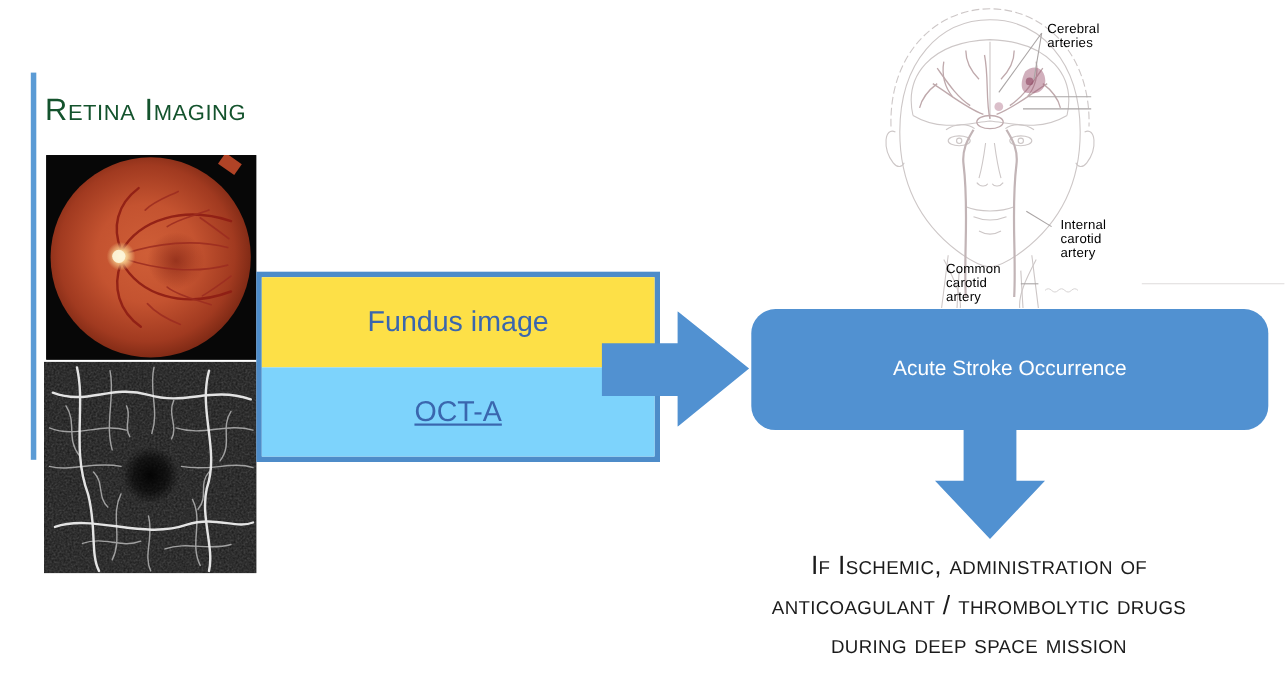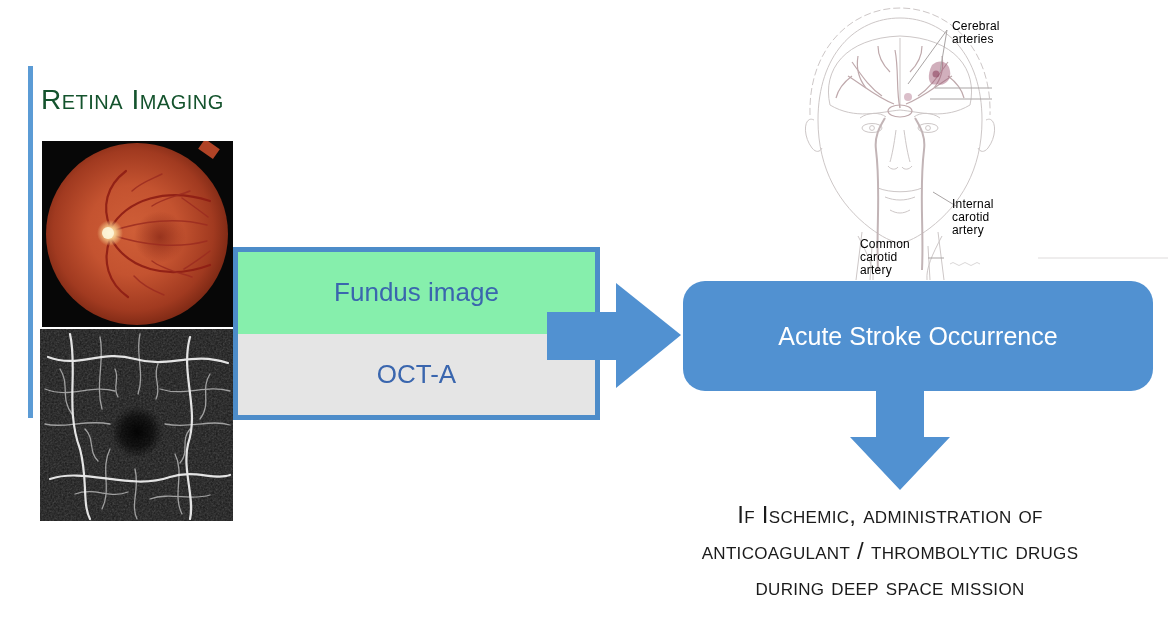--- a/index.html
+++ b/index.html
@@ -4,30 +4,30 @@
 <style>
   html,body{margin:0;padding:0;background:#fff;font-family:"Liberation Sans",sans-serif;}
   #slide{position:relative;width:1168px;height:628px;background:#ffffff;overflow:hidden;}
   .abs{position:absolute;}
   #accent-bar{left:28px;top:66px;width:5px;height:352px;background:#5b9bd5;}
   #section-title{left:41px;top:84px;font-size:28px;font-variant:small-caps;letter-spacing:.5px;color:#14532d;}
   #fundus-photo{left:42px;top:141px;width:191px;height:186px;background:#070707;}
   #octa-scan{left:40px;top:329px;width:193px;height:192px;background:#101010;}
   #label-box{left:233px;top:247px;width:367px;height:173px;border:5px solid #4d8cc9;box-sizing:border-box;display:flex;flex-direction:column;}
   .label-row{flex:1;display:flex;align-items:center;justify-content:center;font-size:26px;color:#3a66ae;}
-  #fundus-row{background:#86efac;}
-  #octa-row{background:#e5e5e5;}
+  #fundus-row{background:#fde047;}
+  #octa-row{background:#7dd3fc;text-decoration:underline;}
   #arrow-right{left:547px;top:283px;z-index:5;}
-  #outcome-box{left:683px;top:281px;width:470px;height:110px;background:#5191d1;border-radius:22px;display:flex;flex-direction:column;align-items:center;justify-content:center;color:#fff;font-size:25px;line-height:36px;text-align:center;z-index:4;}
+  #outcome-box{left:683px;top:281px;width:470px;height:110px;background:#5191d1;border-radius:22px;display:flex;flex-direction:column;align-items:center;justify-content:center;color:#fff;font-size:19px;line-height:36px;text-align:center;z-index:4;}
   #arrow-down{left:845px;top:391px;z-index:3;}
   #consequence{left:600px;top:497px;width:580px;text-align:center;color:#1b1b1b;font-variant:small-caps;font-size:24px;line-height:36px;letter-spacing:.3px;}
   #head-illustration{left:800px;top:0px;width:368px;height:280px;}
   .sketch-label{position:absolute;color:#000000;font-size:12px;line-height:13px;white-space:pre-line;letter-spacing:.2px;}
   #cerebral-label{left:152px;top:20px;}
-  #internal-carotid-label{left:152px;top:198px;}
+  #internal-carotid-label{left:164px;top:198px;}
   #common-carotid-label{left:60px;top:238px;width:66px;}
 </style>
 </head>
 <body>
 
 <div id="slide">
 
   <div id="accent-bar" class="abs"></div>
 
   <div id="section-title" class="abs">Retina Imaging</div>

